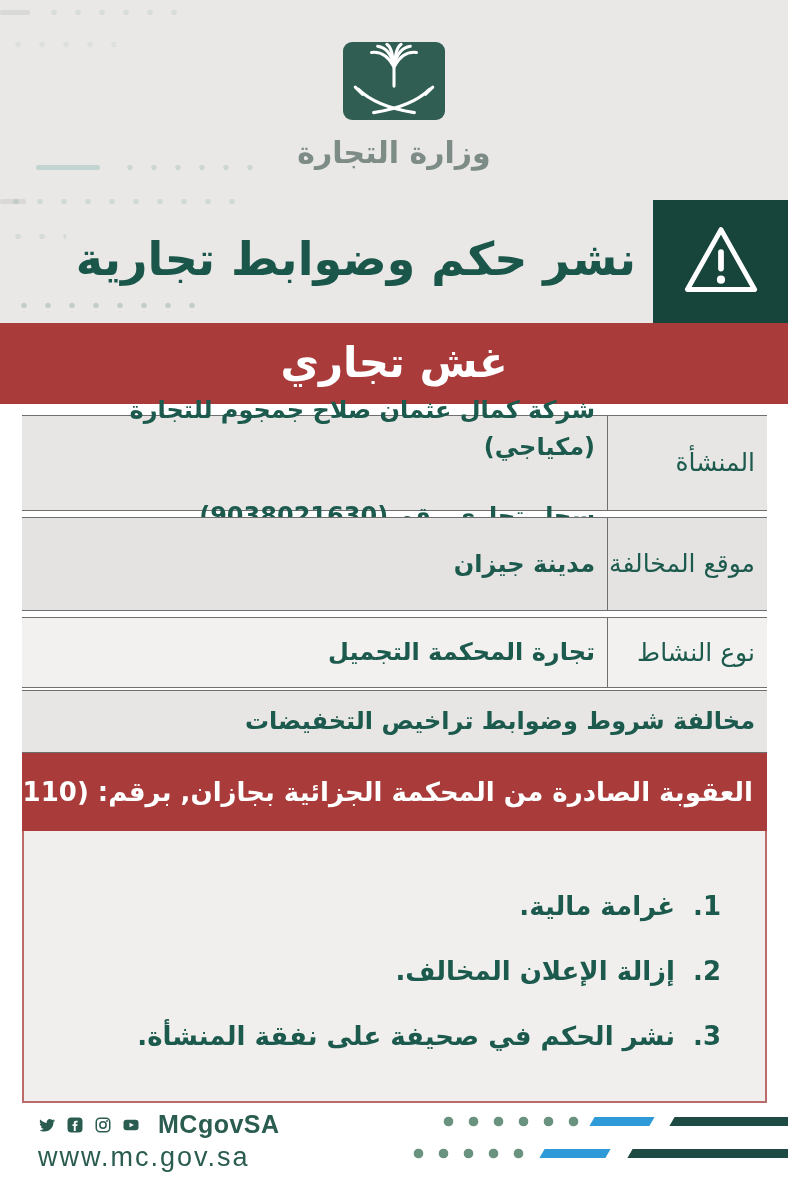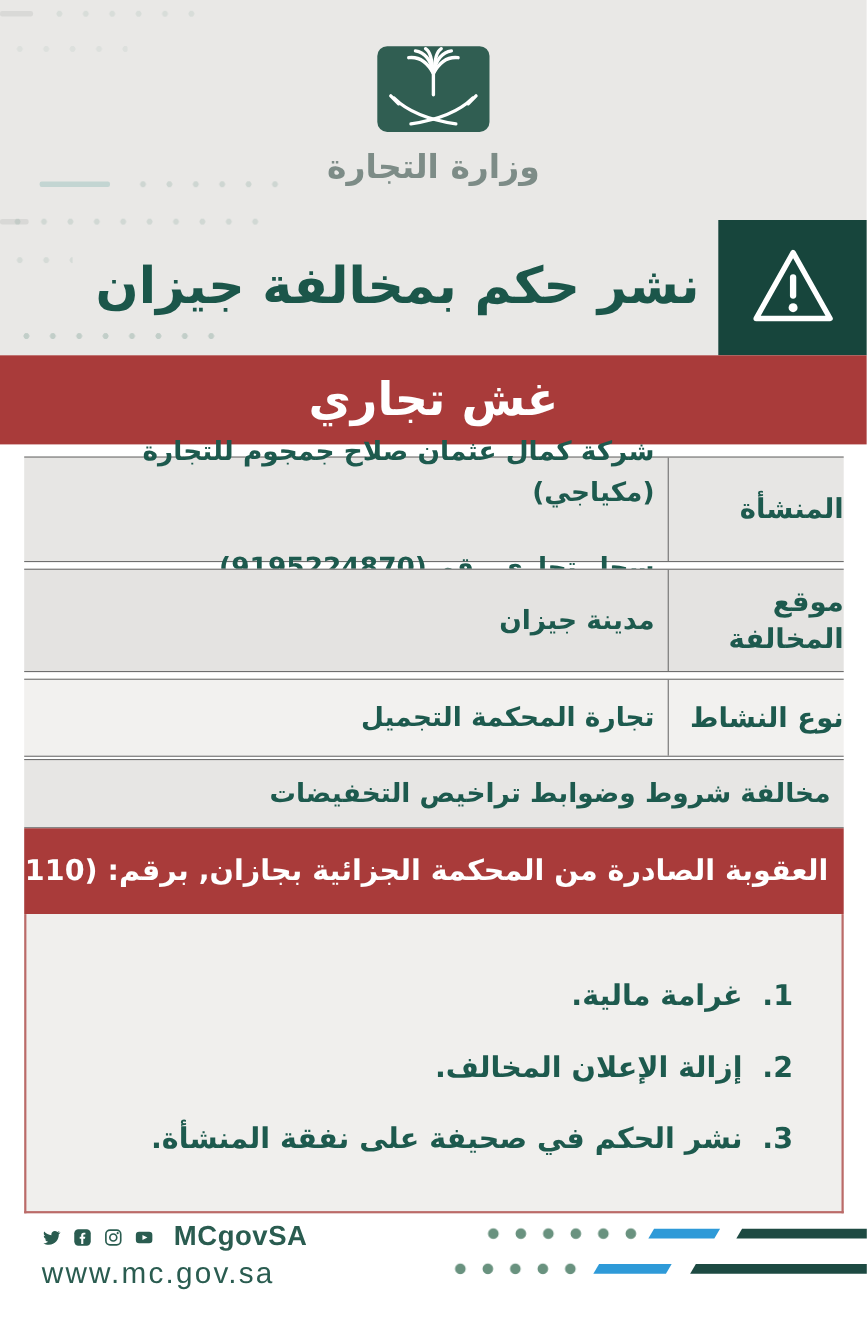--- a/index.html
+++ b/index.html
@@ -54,22 +54,22 @@
     position:absolute; left:22px; width:745px; display:flex; direction:rtl;
     border-top:1px solid #6f6f6f; border-bottom:1px solid #6f6f6f;
     box-sizing:border-box;
   }
   .row1{ top:415px; height:96px; background:#e7e6e4; }
   .row2{ top:517px; height:94px; background:#e4e3e1; }
   .row3{ top:617px; height:71px; background:#f2f1ef; }
   .row4{ top:690px; height:63px; background:#e7e6e4; }
   .tlabel{
     width:160px; box-sizing:border-box; border-left:1px solid #6f6f6f;
-    display:flex; align-items:center; padding-right:0;
-    font-size:25px; font-weight:700; color:#1d5a4e; line-height:34px;
+    display:flex; align-items:center; padding-right:12px;
+    font-size:25px; font-weight:400; color:#1d5a4e; line-height:34px;
   }
   .tvalue{
     flex:1; display:flex; flex-direction:column; justify-content:center;
     padding-right:12px; padding-left:8px; text-align:right;
     font-size:24px; font-weight:700; color:#1d5a4e; line-height:37px;gap:32px;
   }
   
   .penalty-header{
     position:absolute; left:22px; top:753px; width:745px; height:78px;
     background:#a93b3a; color:#ffffff; direction:rtl; box-sizing:border-box;
@@ -135,39 +135,39 @@
             <path d="M15 46 C27 58 44 65 70 69"></path>
             <path d="M85 46 C73 58 56 65 30 69"></path>
             <path d="M12 44 L19 51"></path>
             <path d="M88 44 L81 51"></path>
           </g>
         </svg>
       </span>
       <div class="logo-ar">وزارة التجارة</div>
     </div>
 
-    <div class="main-title">نشر حكم بمخالفة جيزان</div>
+    <div class="main-title">نشر حكم وضوابط تجارية</div>
     <div class="warning-square">
       <span>
         <svg viewBox="0 0 100 92" width="82" height="76">
           <path d="M50 9 L91 82 L9 82 Z" fill="none" stroke="#ffffff" stroke-width="6" stroke-linejoin="round"></path>
           <rect x="46.5" y="33" width="7" height="27" rx="3.5" fill="#ffffff"></rect>
           <circle cx="50" cy="70" r="5" fill="#ffffff"></circle>
         </svg>
       </span>
     </div>
   </div>
 
   <div class="fraud-banner">غش تجاري</div>
 
   <div class="trow row1">
     <div class="tlabel">المنشأة</div>
     <div class="tvalue">
       <div>شركة كمال عثمان صلاح جمجوم للتجارة (مكياجي)</div>
-      <div>سجل تجاري رقم (9195224870)</div>
+      <div>سجل تجاري رقم (9038021630)</div>
     </div>
   </div>
   <div class="trow row2">
     <div class="tlabel">موقع المخالفة</div>
     <div class="tvalue">
       <div>مدينة جيزان</div>
     </div>
   </div>
   <div class="trow row3">
     <div class="tlabel">نوع النشاط</div>

